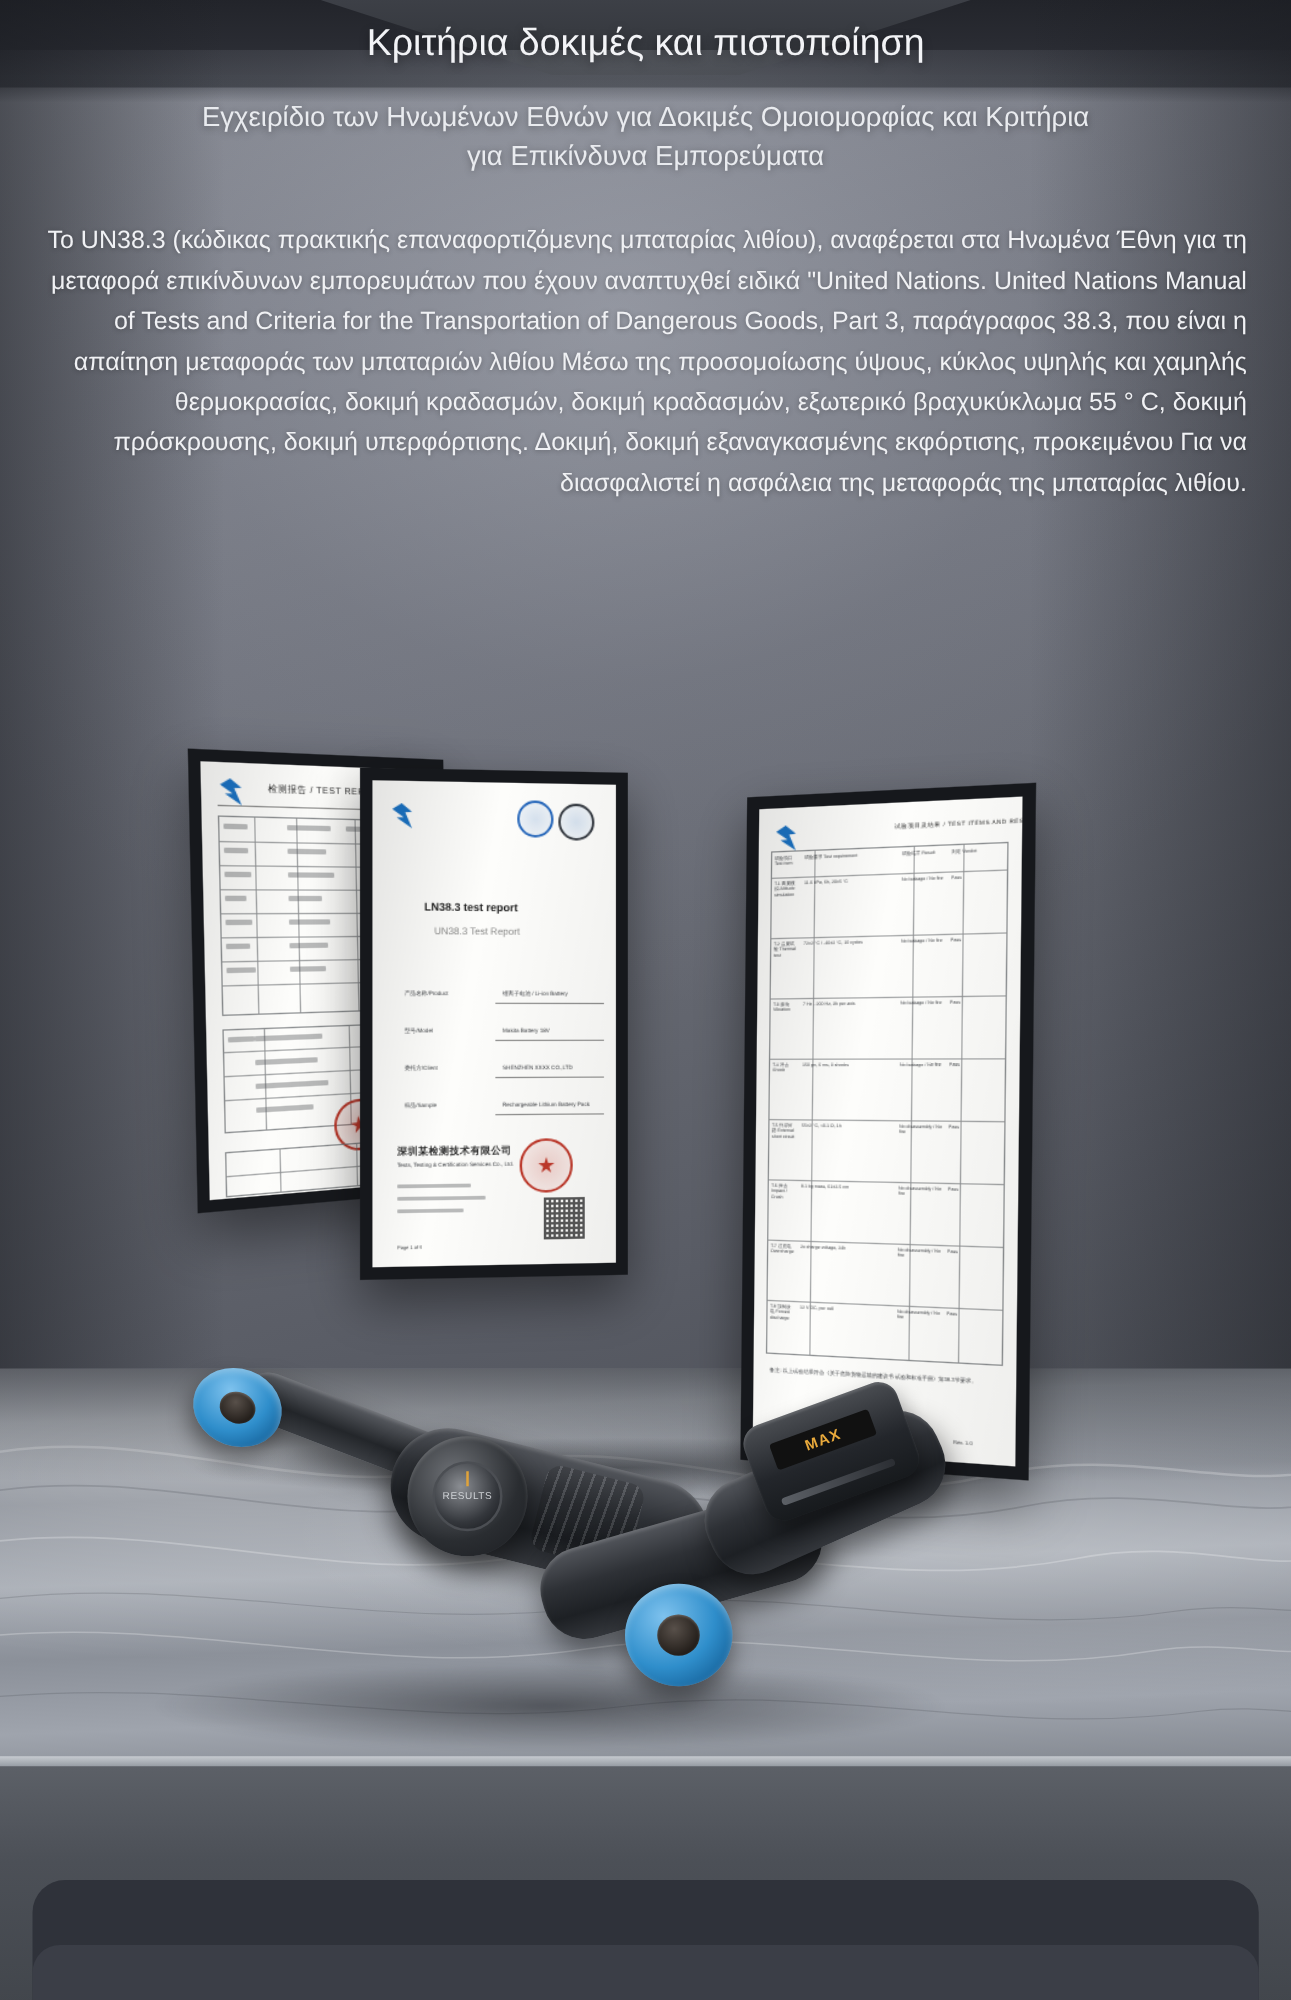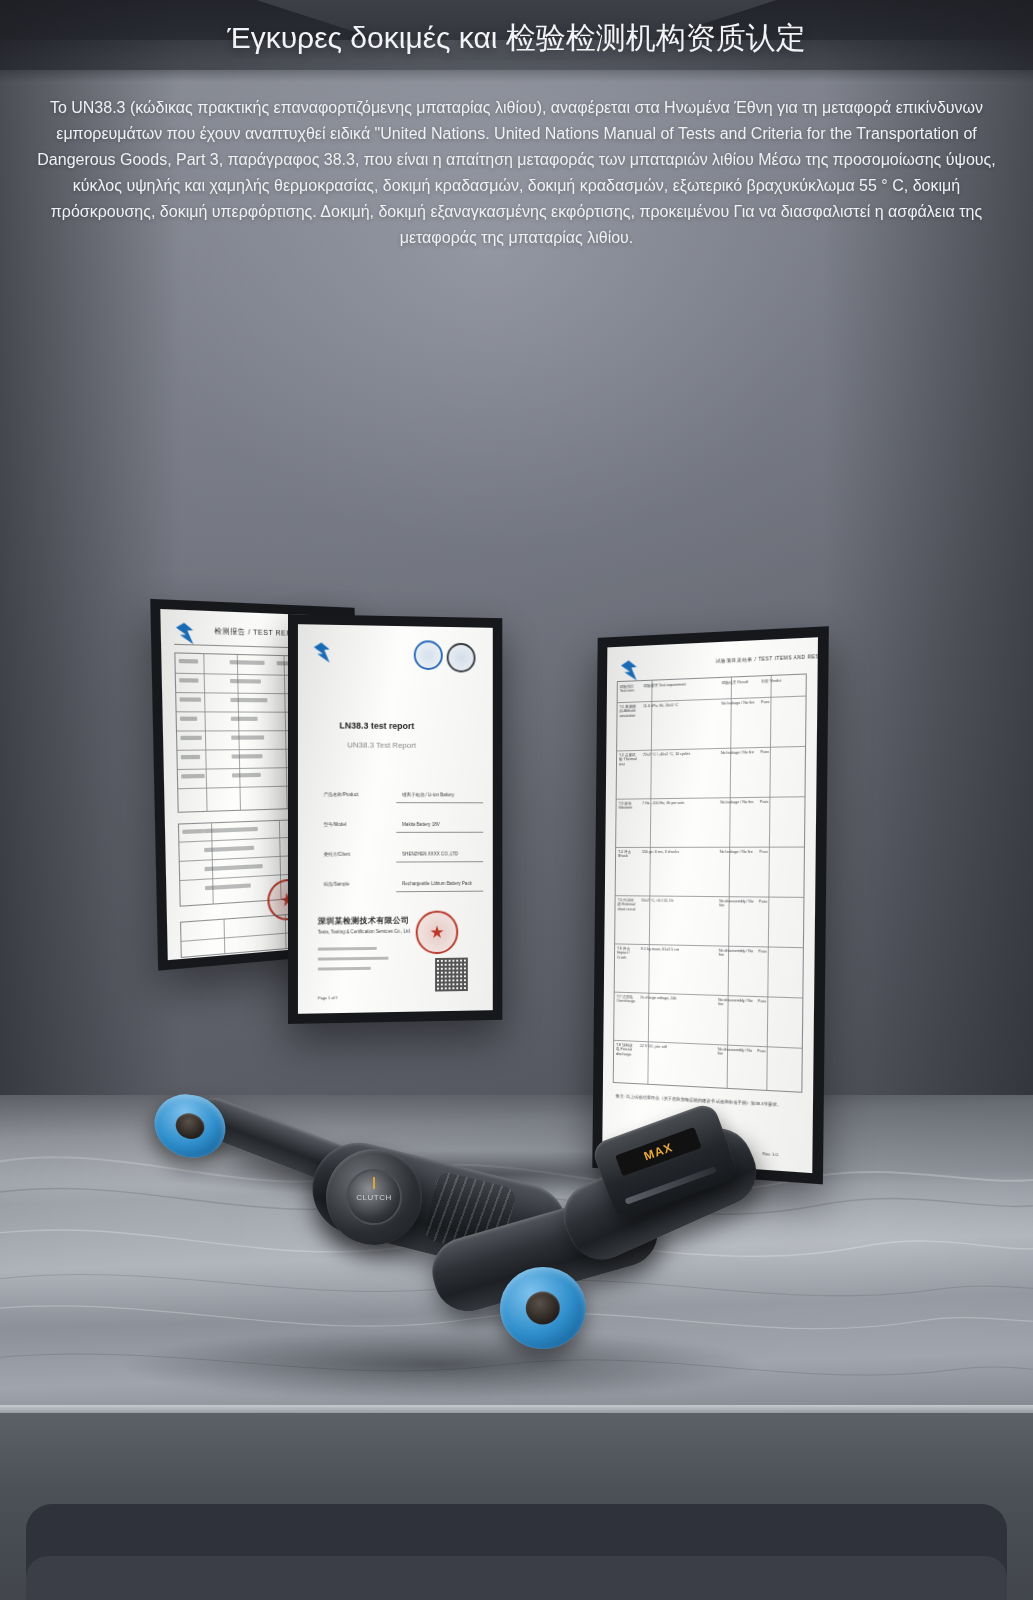--- a/index.html
+++ b/index.html
@@ -89,23 +89,23 @@
     color: #e9ebef;
     font-size: 22px;
     line-height: 1.42;
     font-weight: normal;
     text-shadow: 0 1px 6px rgba(0,0,0,.35);
   }
   .body-copy {
     margin: 36px auto 0 auto;
     width: 962px;
     color: #f0f1f4;
-    font-size: 16px;
+    font-size: 20px;
     line-height: 1.62;
-    text-align: center;
+    text-align: right;
     text-shadow: 0 1px 4px rgba(0,0,0,.3);
   }
 
   
   .counter {
     position: absolute;
     left: 0; bottom: 0; width: 100%; height: 505px;
   }
   .counter-top {
     position: absolute; left: 0; top: 0; width: 100%; height: 330px;
@@ -354,21 +354,22 @@
 <div class="page">
 
   <div class="ceiling"></div>
   <div class="ceiling-notch"></div>
   <div class="ceiling-edge"></div>
   <div class="wall-glow"></div>
   <div class="wall-shadow-left"></div>
   <div class="wall-shadow-right"></div>
 
   <div class="text-block">
-    <h2 class="subhead">Έγκυρες δοκιμές και 检验检测机构资质认定</h2>
+    <h2 class="subhead">Κριτήρια δοκιμές και πιστοποίηση</h2>
+    <div class="subhead2">Εγχειρίδιο των Ηνωμένων Εθνών για Δοκιμές Ομοιομορφίας και Κριτήρια για Επικίνδυνα Εμπορεύματα</div>
     <p class="body-copy">Το UN38.3 (κώδικας πρακτικής επαναφορτιζόμενης μπαταρίας λιθίου), αναφέρεται στα Ηνωμένα Έθνη για τη μεταφορά επικίνδυνων εμπορευμάτων που έχουν αναπτυχθεί ειδικά "United Nations. United Nations Manual of Tests and Criteria for the Transportation of Dangerous Goods, Part 3, παράγραφος 38.3, που είναι η απαίτηση μεταφοράς των μπαταριών λιθίου Μέσω της προσομοίωσης ύψους, κύκλος υψηλής και χαμηλής θερμοκρασίας, δοκιμή κραδασμών, δοκιμή κραδασμών, εξωτερικό βραχυκύκλωμα 55 ° C, δοκιμή πρόσκρουσης, δοκιμή υπερφόρτισης. Δοκιμή, δοκιμή εξαναγκασμένης εκφόρτισης, προκειμένου Για να διασφαλιστεί η ασφάλεια της μεταφοράς της μπαταρίας λιθίου.</p>
   </div>
 
   <div class="counter">
     <div class="counter-top">
       <svg class="marble-veins" viewBox="0 0 1033 330" preserveAspectRatio="none">
         <g stroke="#ffffff" fill="none" opacity="0.45">
           <path d="M-20,70 C120,40 240,110 380,78 C520,46 640,120 790,86 C900,60 990,100 1060,80" stroke-width="2"></path>
           <path d="M-20,140 C140,118 260,176 420,150 C560,128 700,182 860,152 C950,134 1010,164 1060,150" stroke-width="1.4"></path>
           <path d="M-20,215 C150,196 300,250 470,224 C620,202 760,252 920,226 C980,216 1030,232 1060,224" stroke-width="1.2"></path>
@@ -567,21 +568,21 @@
     <div class="wheel w1">
         <div class="hub"></div>
       </div>
     <div class="tool-body barrel"></div>
     <div class="barrel-rings"></div>
     <div class="tool-body grip"></div>
     <div class="tool-body grip2"></div>
     <div class="tool-body head-hub"></div>
     <div class="dial">
       <div class="dial-tick"></div>
-      <div class="dial-label">CLUTCH</div>
+      <div class="dial-label">RESULTS</div>
     </div>
     <div class="battery">
       <div class="battery-label">MAX</div>
       <div class="battery-strip"></div>
     </div>
     <div class="wheel w2">
         <div class="hub"></div>
       </div>
   </div>
 

